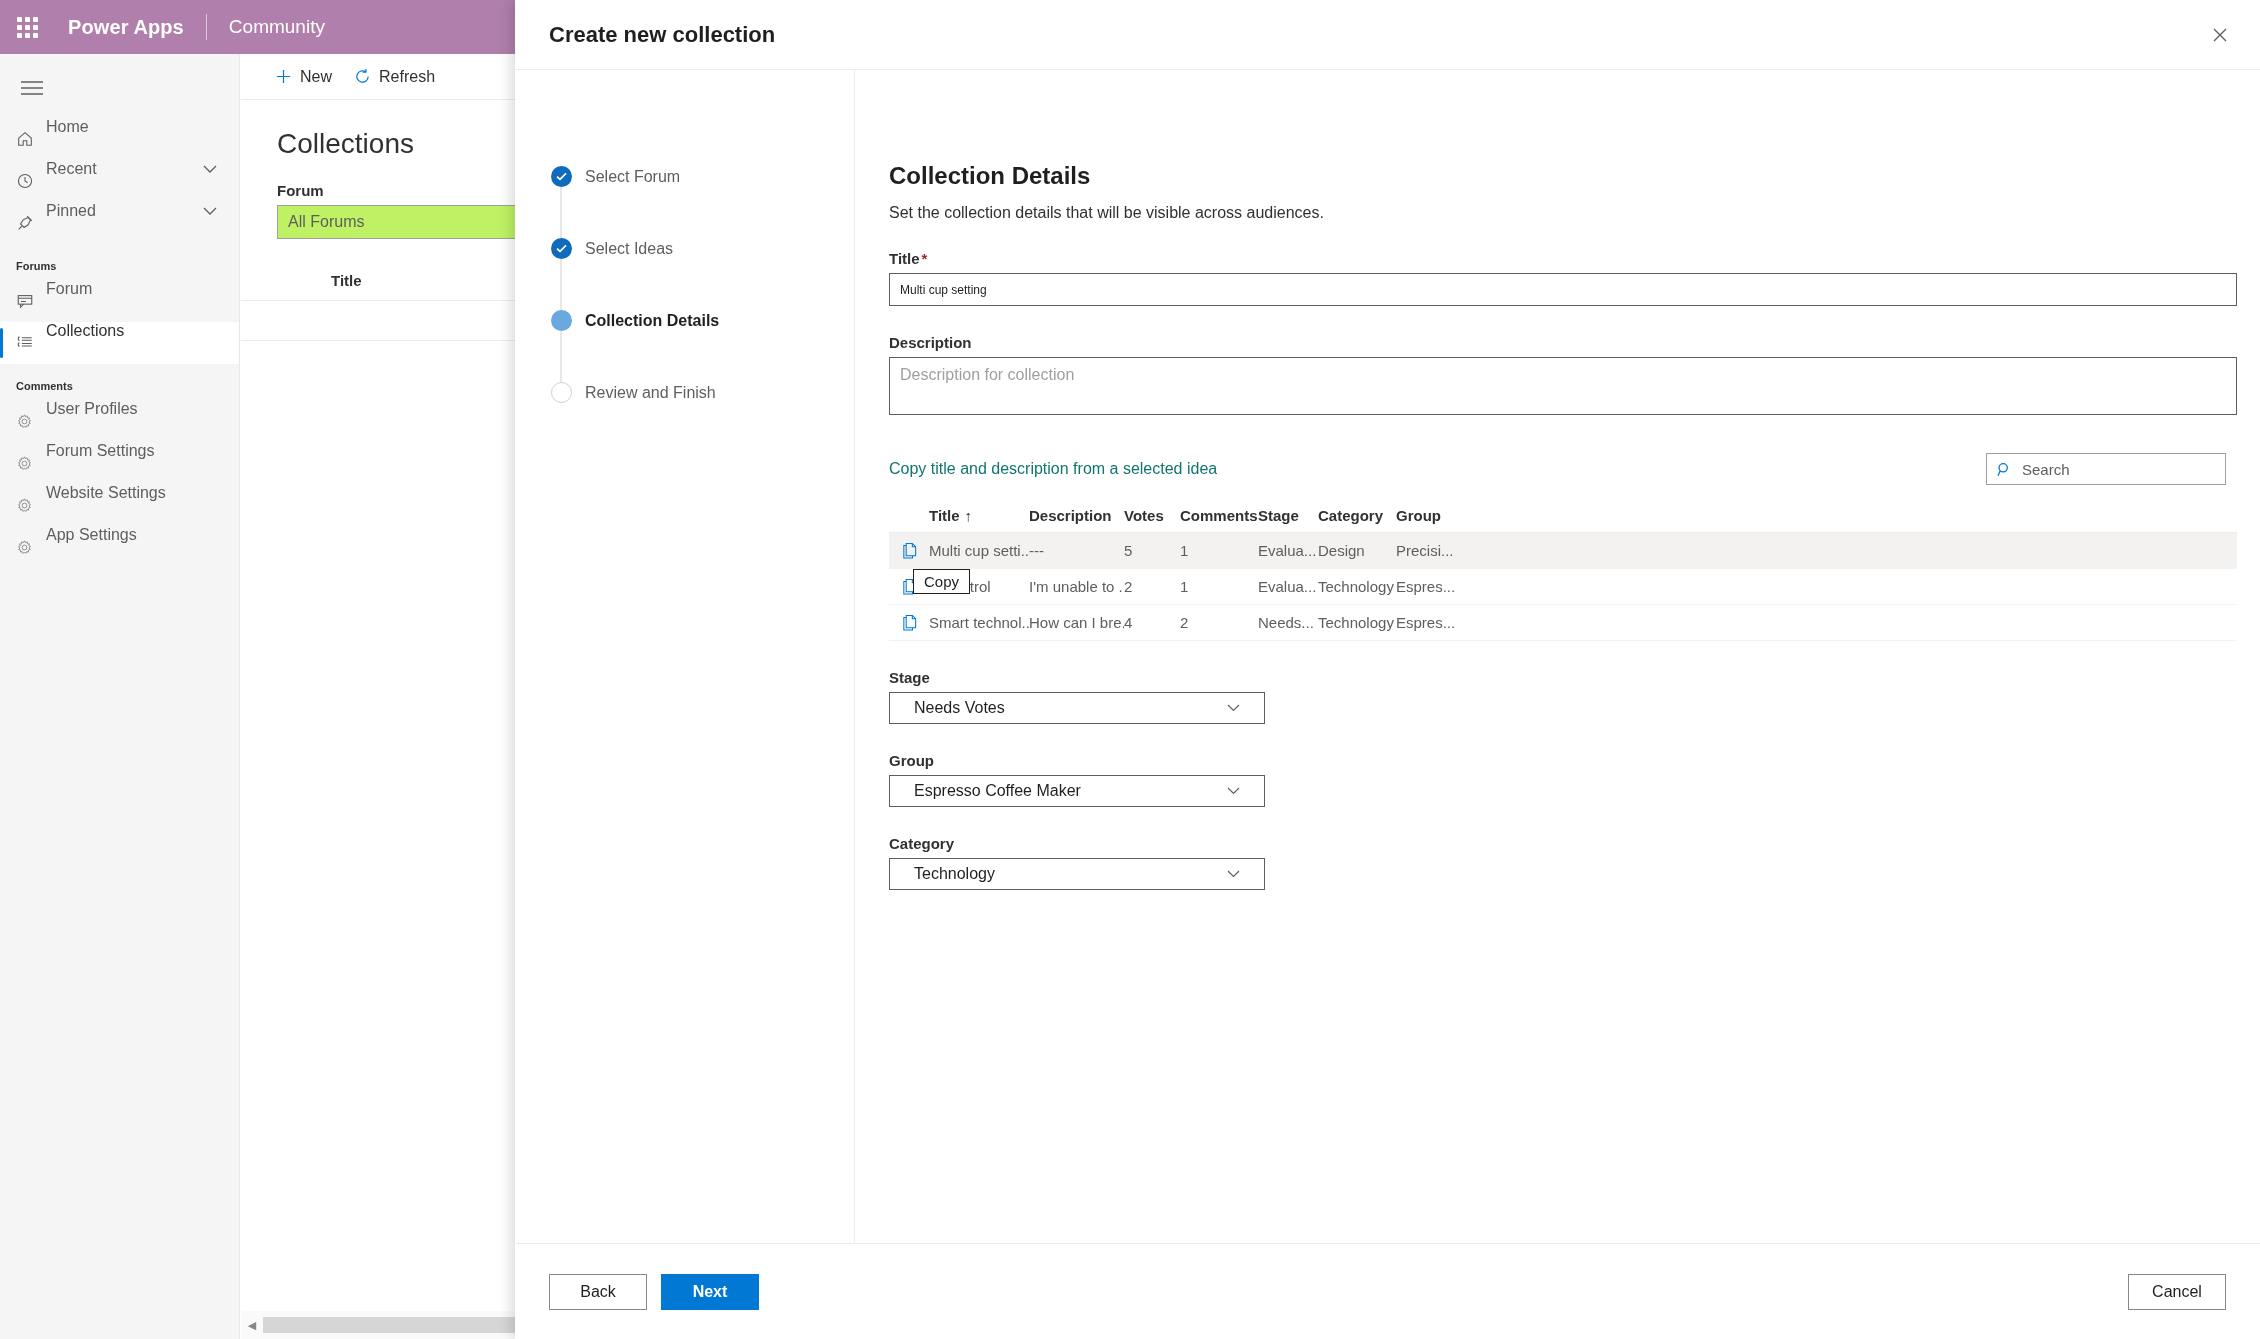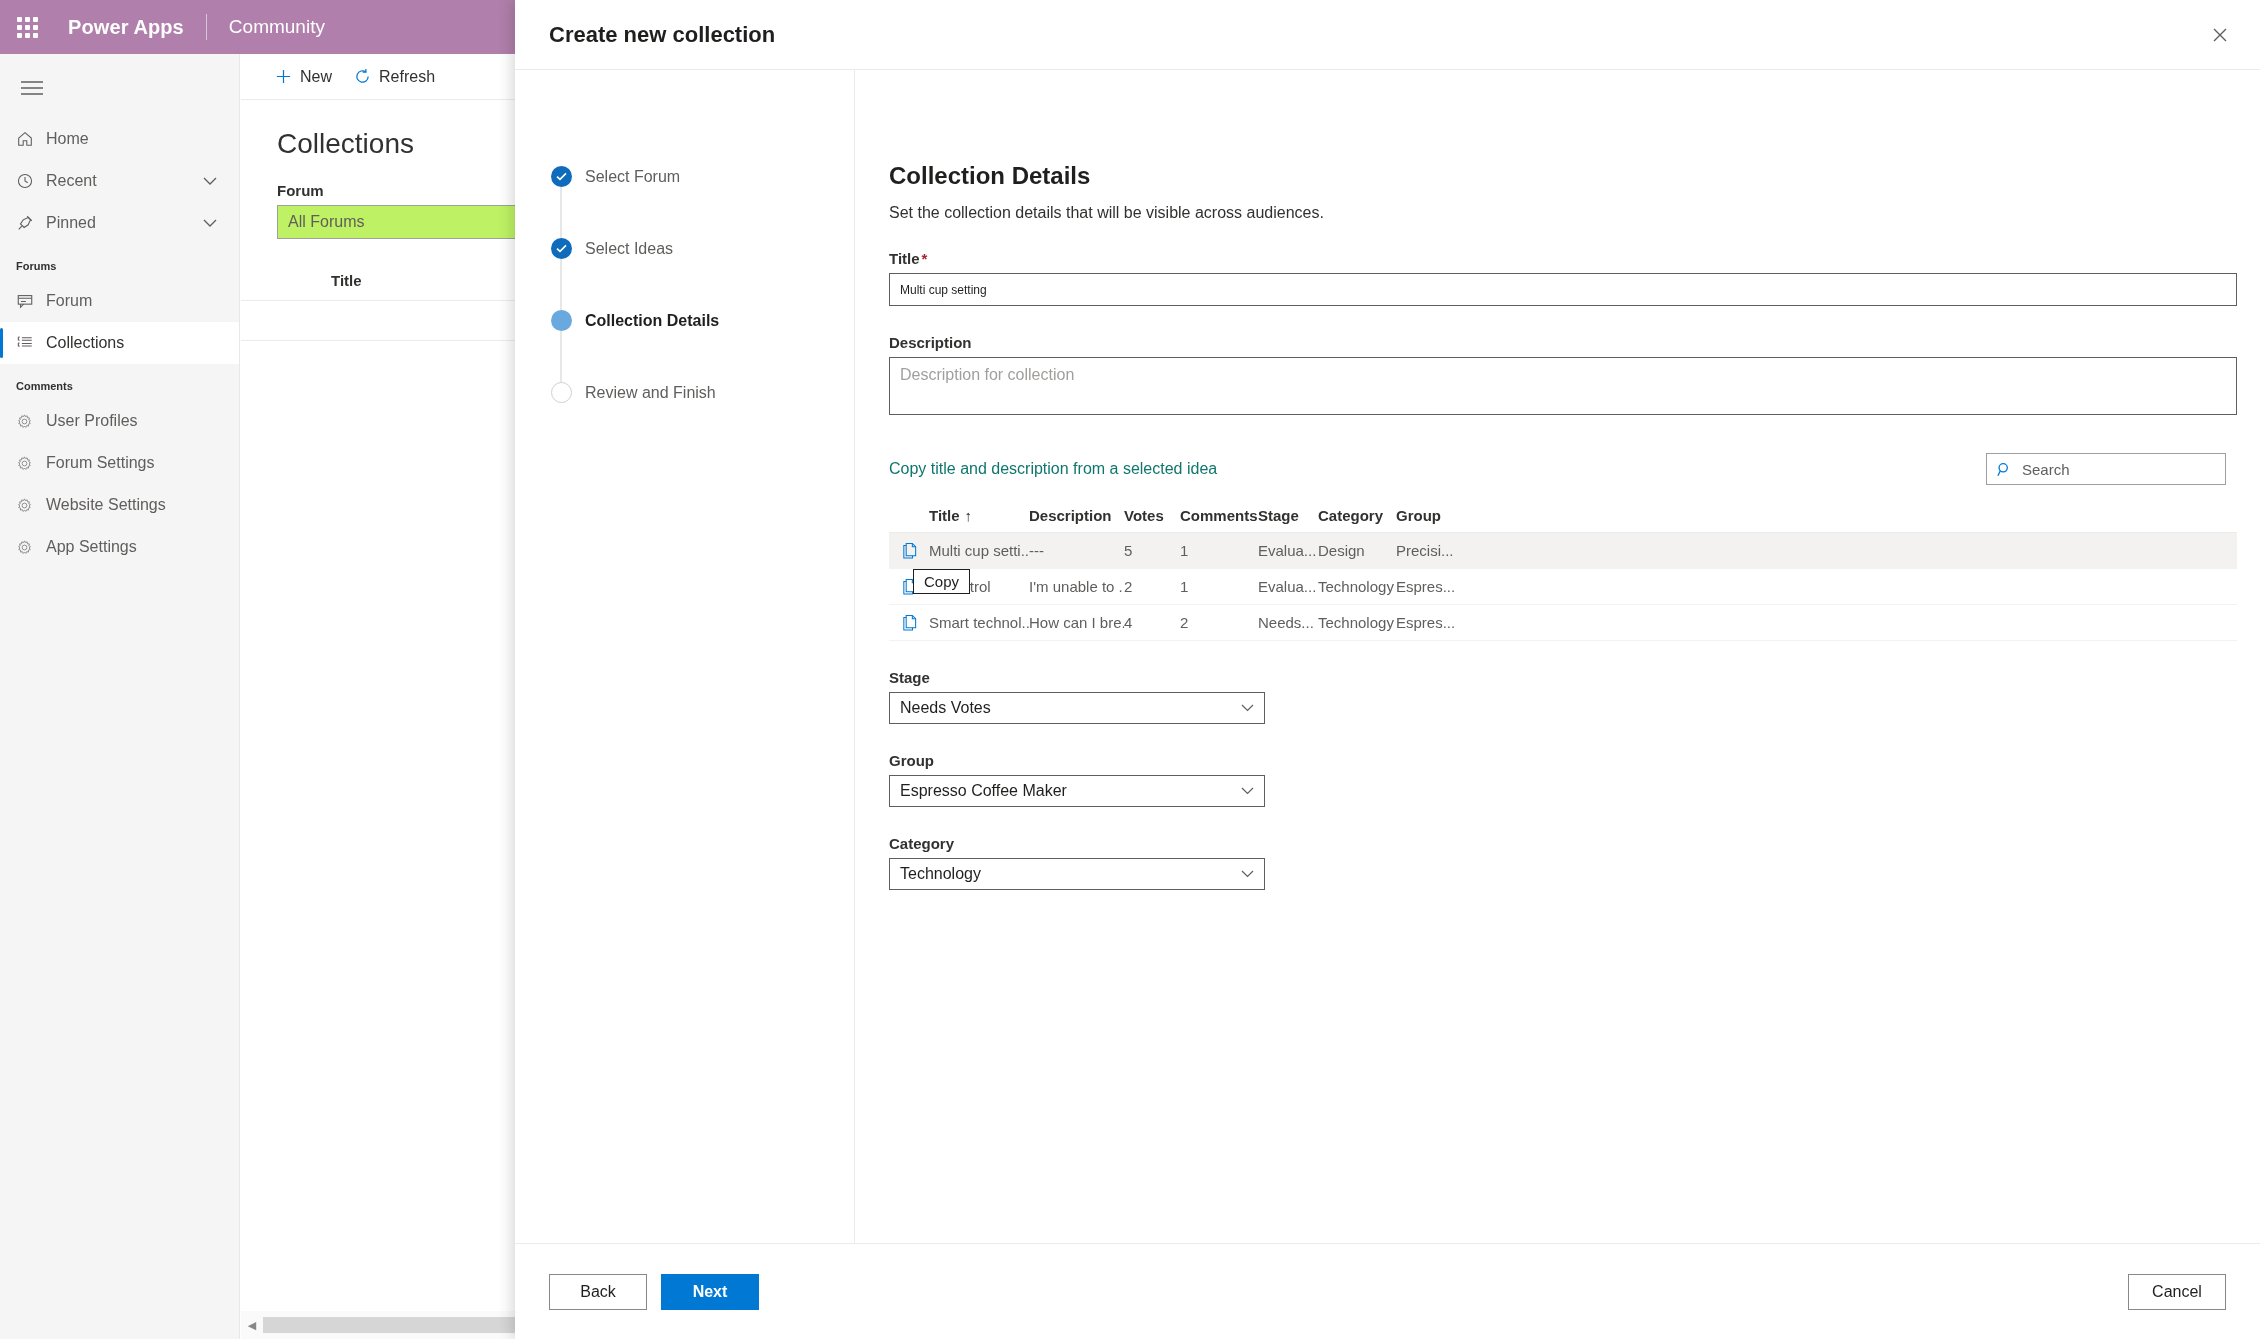--- a/index.html
+++ b/index.html
@@ -46,21 +46,21 @@
     position: absolute; left: 0; top: 54px; width: 240px; height: 1285px;
     background: #f5f5f5; border-right: 1px solid #e8e8e8;
     font-size: 16px; color: #484644;
   }
   .hamburger {
     width: 48px; height: 48px; margin: 10px 0 6px 8px;
     display: flex; align-items: center; justify-content: center; cursor: pointer;
   }
   .hamburger svg { display: block; }
   .nav-item {
-    height: 42px; display: flex; align-items: center;
+    height: 42px; display: flex; 
     padding-left: 16px; cursor: pointer; position: relative;
     color: #605e5c;
   }
   .nav-item .ic { width: 30px; display: flex; align-items: center; color: #605e5c; }
   .nav-item .lbl { font-size: 16px; }
   .nav-item .chev { margin-left: auto; margin-right: 22px; color: #605e5c; }
   .nav-item.selected { background: #ffffff; color: #323130; }
   .nav-item.selected::before {
     content: ""; position: absolute; left: 0; top: 6px; bottom: 6px; width: 3px;
     background: #0078d4; border-radius: 2px;
@@ -215,21 +215,21 @@
     position: absolute; left: 24px; top: 70px;
     background: #ffffff; border: 1px solid #201f1e;
     padding: 3px 10px; font-size: 15px; color: #201f1e;
     z-index: 10; white-space: nowrap;
   }
 
   
   .select-wrap { width: 376px; margin-top: 4px; position: relative; }
   .select-box {
     width: 376px; height: 32px; border: 1px solid #605e5c; background: #fff;
-    display: flex; align-items: center; padding: 0 10px;
+    display: flex; align-items: center; padding: 0 24px;
     font-size: 16px; color: #201f1e; cursor: pointer;
   }
   .select-box .chev { margin-left: auto; color: #605e5c; display: flex; align-items: center; }
 
   
   #modal-footer {
     flex: 0 0 auto; height: 96px; border-top: 1px solid #edebe9;
     display: flex; align-items: center; padding: 0 34px;
   }
   .btn {

